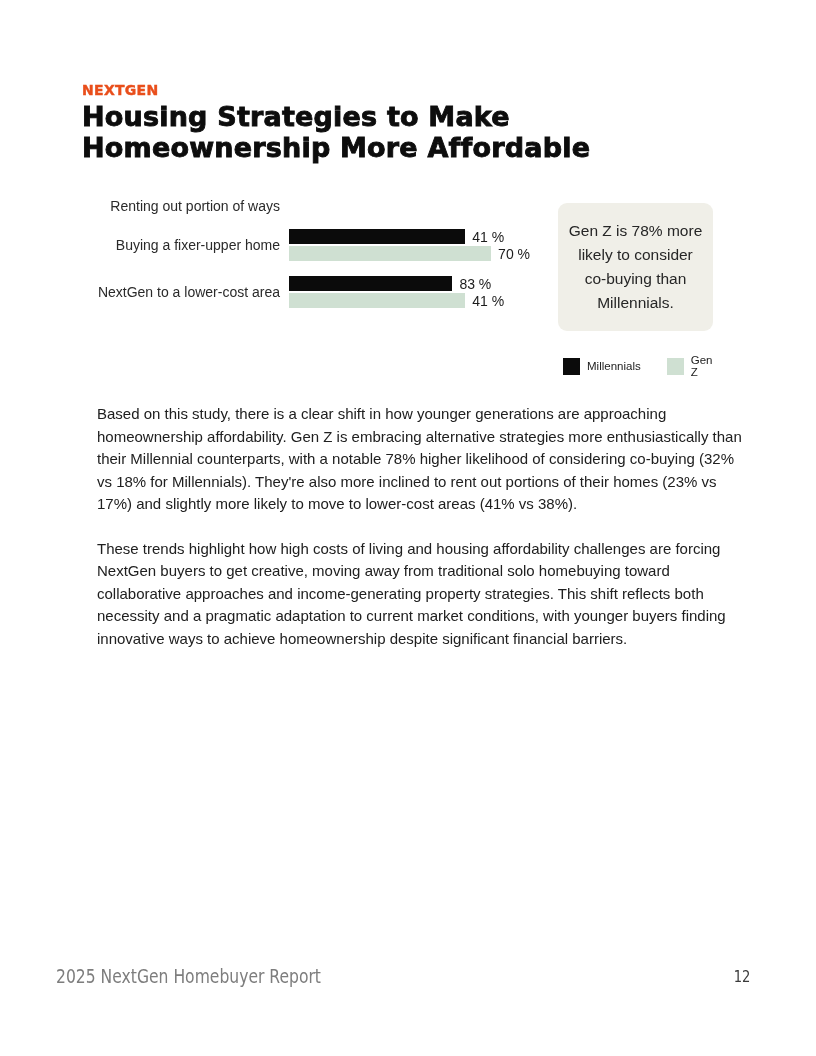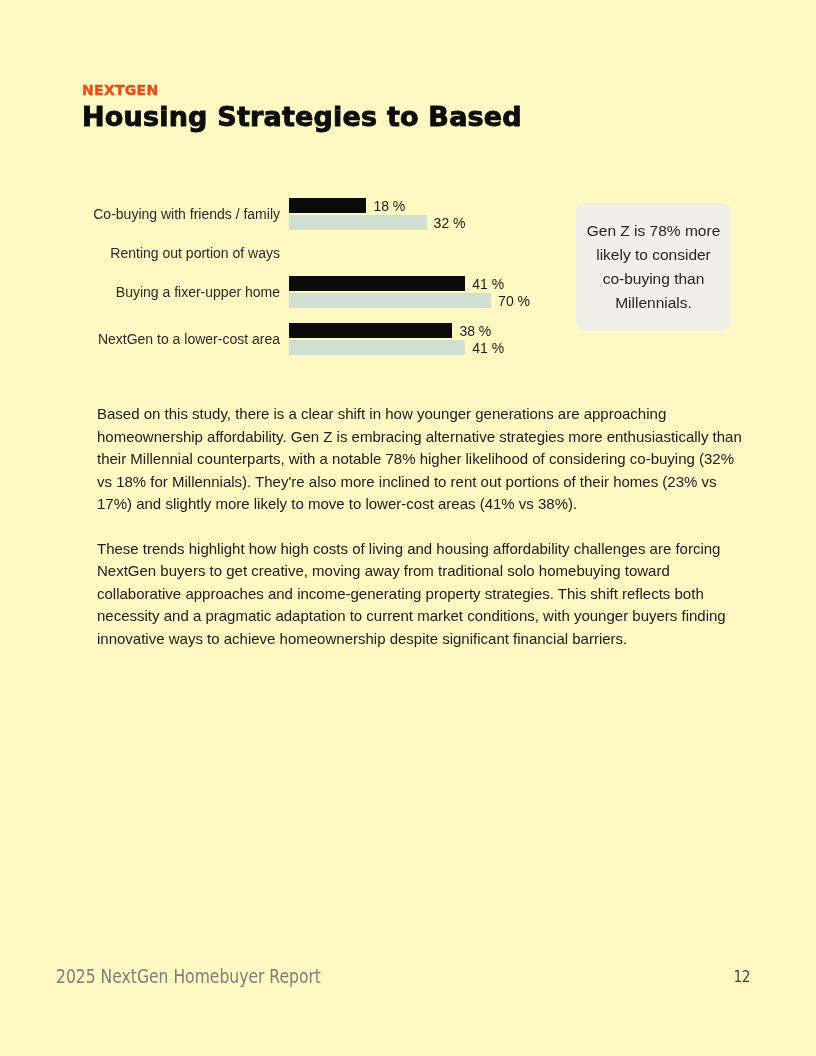--- a/index.html
+++ b/index.html
@@ -1,21 +1,21 @@
 <!DOCTYPE html>
 <html><head>
 <meta charset="utf-8">
 <style>
   * { margin: 0; padding: 0; box-sizing: border-box; }
   html, body { background: #e8e8e8; }
   .page {
     position: relative;
     width: 816px;
     height: 1056px;
-    background: #fef9c3;
+    background: #ffffff;
     margin: 0 auto;
     font-family: "Liberation Sans", sans-serif;
     overflow: hidden;
   }
 
   
   .header { position: absolute; left: 82px; top: 82px; }
   .eyebrow {
     font-family: "DejaVu Sans", sans-serif;
     font-weight: 800;
@@ -46,21 +46,21 @@
     font-size: 14px;
     color: #2a2a2a;
     flex: none;
   }
   .bars { display: flex; flex-direction: column; gap: 2px; }
   .bar-line { display: flex; align-items: center; height: 15px; }
   .bar { height: 15px; flex: none; }
   .val { margin-left: 7px; font-size: 14px; color: #1c1c1c; white-space: nowrap; }
 
   
-  .right-col { position: absolute; left: 473px; top: 5px; width: 176px; padding-left: 21px; }
+  .right-col { position: absolute; left: 455px; top: 5px; width: 176px; padding-left: 21px; }
   .callout {
     background: #F0EFE8;
     border-radius: 9px;
     padding: 16px 10px;
     text-align: center;
     font-size: 15.5px;
     line-height: 24px;
     color: #262626;
   }
   .legend { margin-top: 23px; display: flex; align-items: center; padding-left: 5px; }
@@ -105,39 +105,27 @@
   }
 </style>
 </head>
 <body>
 
 <div class="page">
 
   <div class="header">
     <div class="eyebrow" style="color: rgb(233, 78, 27); -webkit-text-stroke: 0.4px rgb(233, 78, 27);">NEXTGEN</div>
     <div class="title">
-      <div>Housing Strategies to Based</div>
+      <div>Housing Strategies to Make</div>
+      <div>Homeownership More Affordable</div>
     </div>
   </div>
 
   <div class="chart-section">
     <div class="chart-rows" id="chart-rows">
-        <div class="chart-row">
-          <div class="cat-label">Co-buying with friends / family</div>
-          <div class="bars">
-            <div class="bar-line">
-              <div class="bar" style="width: 77.4px; background: rgb(11, 11, 11);"></div>
-              <span class="val">18 %</span>
-            </div>
-            <div class="bar-line">
-              <div class="bar" style="width: 137.6px; background: rgb(207, 224, 210);"></div>
-              <span class="val">32 %</span>
-            </div>
-          </div>
-        </div>
         <div class="chart-row">
           <div class="cat-label">Renting out portion of ways</div>
         </div>
         <div class="chart-row">
           <div class="cat-label">Buying a fixer-upper home</div>
           <div class="bars">
             <div class="bar-line">
               <div class="bar" style="width: 176.3px; background: rgb(11, 11, 11);"></div>
               <span class="val">41 %</span>
             </div>
@@ -145,32 +133,42 @@
               <div class="bar" style="width: 202.1px; background: rgb(207, 224, 210);"></div>
               <span class="val">70 %</span>
             </div>
           </div>
         </div>
         <div class="chart-row">
           <div class="cat-label">NextGen to a lower-cost area</div>
           <div class="bars">
             <div class="bar-line">
               <div class="bar" style="width: 163.4px; background: rgb(11, 11, 11);"></div>
-              <span class="val">38 %</span>
+              <span class="val">83 %</span>
             </div>
             <div class="bar-line">
               <div class="bar" style="width: 176.3px; background: rgb(207, 224, 210);"></div>
               <span class="val">41 %</span>
             </div>
           </div>
         </div>
       </div>
 
     <div class="right-col">
       <div class="callout" style="background: rgb(240, 239, 232);">Gen Z is 78% more likely to consider co-buying than Millennials.</div>
+      <div class="legend">
+        <div class="legend-item">
+          <span class="swatch" style="background: rgb(11, 11, 11);"></span>
+          <span class="legend-label">Millennials</span>
+        </div>
+        <div class="legend-item">
+          <span class="swatch" style="background: rgb(207, 224, 210);"></span>
+          <span class="legend-label">Gen Z</span>
+        </div>
+      </div>
     </div>
   </div>
 
   <div class="body-copy">
     <p>Based on this study, there is a clear shift in how younger generations are approaching homeownership affordability. Gen Z is embracing alternative strategies more enthusiastically than their Millennial counterparts, with a notable 78% higher likelihood of considering co-buying (32% vs 18% for Millennials). They're also more inclined to rent out portions of their homes (23% vs 17%) and slightly more likely to move to lower-cost areas (41% vs 38%).</p>
     <p>These trends highlight how high costs of living and housing affordability challenges are forcing NextGen buyers to get creative, moving away from traditional solo homebuying toward collaborative approaches and income-generating property strategies. This shift reflects both necessity and a pragmatic adaptation to current market conditions, with younger buyers finding innovative ways to achieve homeownership despite significant financial barriers.</p>
   </div>
 
   <div class="footer-left">2025 NextGen Homebuyer Report</div>
   <div class="footer-page">12</div>

